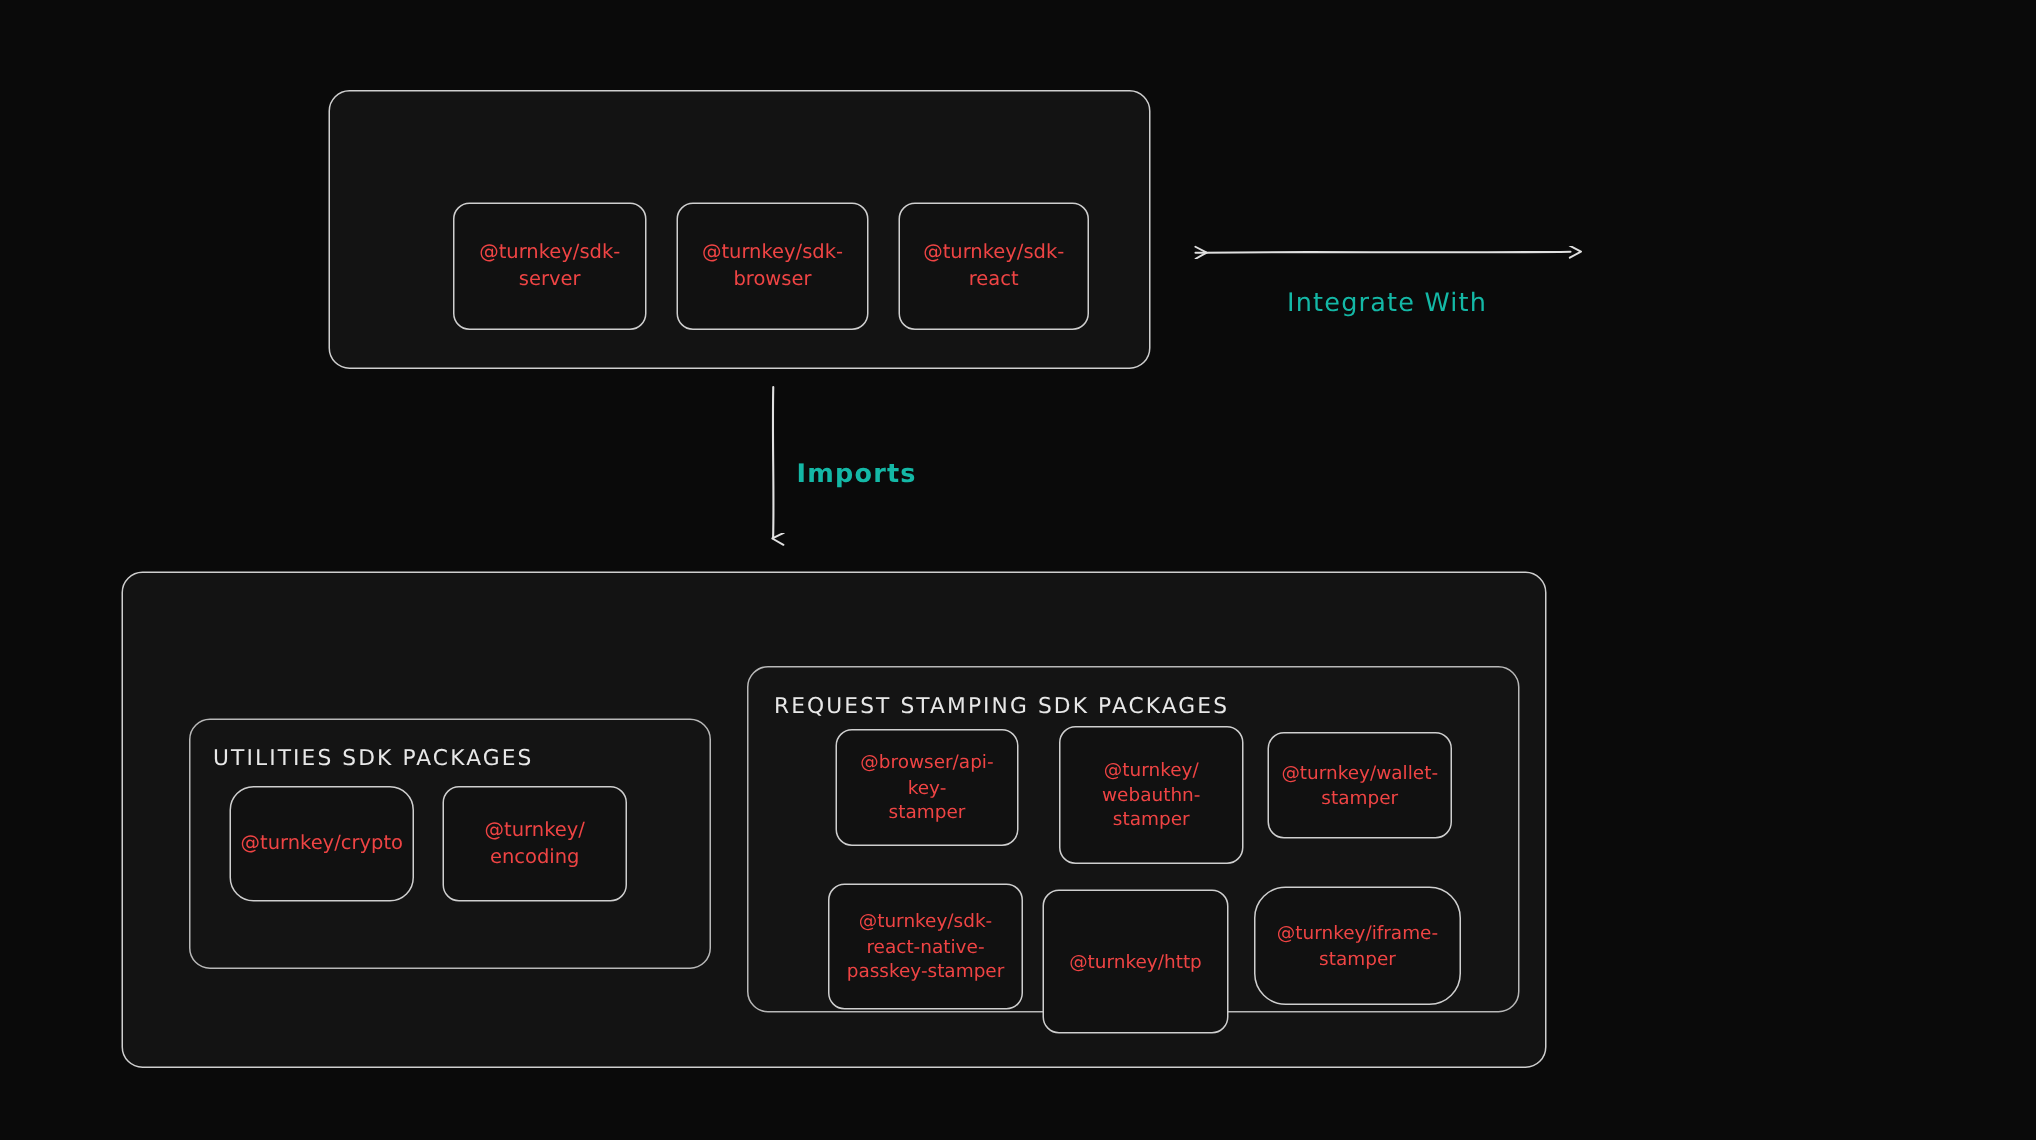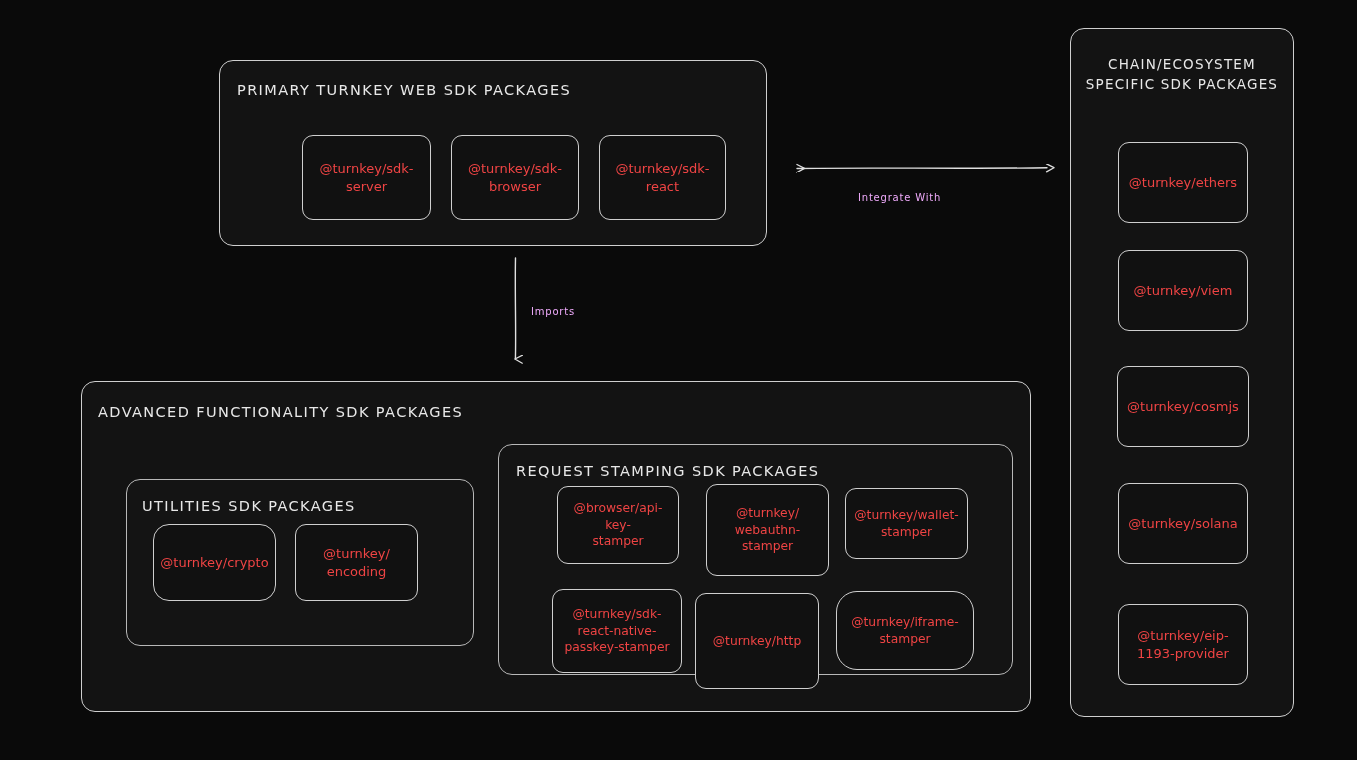--- a/index.html
+++ b/index.html
@@ -68,64 +68,47 @@
     padding: 4px 6px;
     font-family: "DejaVu Sans", sans-serif;
     white-space: pre-line;
   }
   .node.small { font-size: 12.3px; }
 
   
   .conn { position: absolute; }
   .conn-label {
     position: absolute;
-    color: #f0abfc;
-    font-size: 10px;
+    color: #14b8a6;
+    font-size: 17px;
     letter-spacing: 0.8px;
     white-space: nowrap;
     font-family: "DejaVu Sans", sans-serif;
   }
   .conn svg { display: block; overflow: visible; }
 </style>
 </head>
 <body>
 
 <div id="canvas">
 
   <div class="group" style="left:219px; top:60px; width:548px; height:186px;">
-    <div class="group-title" style="left:17px; top:21px;">PRIMARY TURNKEY WEB SDK PACKAGES</div>
 
     <div class="node" style="left:82px; top:74px; width:129px; height:85px;">@turnkey/sdk-
 server</div>
 
     <div class="node" style="left:231px; top:74px; width:128px; height:85px;">@turnkey/sdk-
 browser</div>
 
     <div class="node" style="left:379px; top:74px; width:127px; height:85px;">@turnkey/sdk-
 react</div>
   </div>
 
-  <div class="group" style="left:1070px; top:28px; width:224px; height:689px;">
-    <div class="group-title center" style="left:0; top:26px; font-size:13.5px;">CHAIN/ECOSYSTEM
-SPECIFIC SDK PACKAGES</div>
-
-    <div class="node" style="left:47px; top:113px; width:130px; height:81px;">@turnkey/ethers</div>
-
-    <div class="node" style="left:47px; top:221px; width:130px; height:81px;">@turnkey/viem</div>
-
-    <div class="node" style="left:46px; top:337px; width:132px; height:81px;">@turnkey/cosmjs</div>
-
-    <div class="node" style="left:47px; top:454px; width:130px; height:81px;">@turnkey/solana</div>
-
-    <div class="node" style="left:47px; top:575px; width:130px; height:81px;">@turnkey/eip-
-1193-provider</div>
-  </div>
 
   <div class="group" style="left:81px; top:381px; width:950px; height:331px;">
-    <div class="group-title" style="left:16px; top:22px;">ADVANCED FUNCTIONALITY SDK PACKAGES</div>
 
     <div class="group inner" style="left:44px; top:97px; width:348px; height:167px;">
       <div class="group-title" style="left:15px; top:18px;">UTILITIES SDK PACKAGES</div>
 
       <div class="node" style="left:26px; top:44px; width:123px; height:77px;border-radius:16px;">@turnkey/crypto</div>
 
       <div class="node" style="left:168px; top:44px; width:123px; height:77px;">@turnkey/
 encoding</div>
     </div>
 
@@ -171,15 +154,15 @@
   <div class="conn" style="left:505px; top:256px; width:22px; height:112px;">
     <svg width="22" height="112" viewBox="0 0 22 112" aria-hidden="true">
       <defs>
         <marker id="arrD" markerWidth="10" markerHeight="10" refX="4" refY="8" orient="auto" markerUnits="userSpaceOnUse">
           <path d="M0,1 L4,8.5 L8,1" fill="none" stroke="#e0e0e0" stroke-width="1.3" stroke-linecap="round" stroke-linejoin="round"></path>
         </marker>
       </defs>
       <path d="M10.5,2 C9.8,38 11.2,74 10.4,103" fill="none" stroke="#e0e0e0" stroke-width="1.4" stroke-linecap="round" marker-end="url(#arrD)"></path>
     </svg>
   </div>
-  <div class="conn-label" style="left:531px; top:306px;">Imports</div>
+  <div class="conn-label" style="left:531px; top:306px;font-weight:bold;">Imports</div>
 
 </div>
 
 </body></html>

